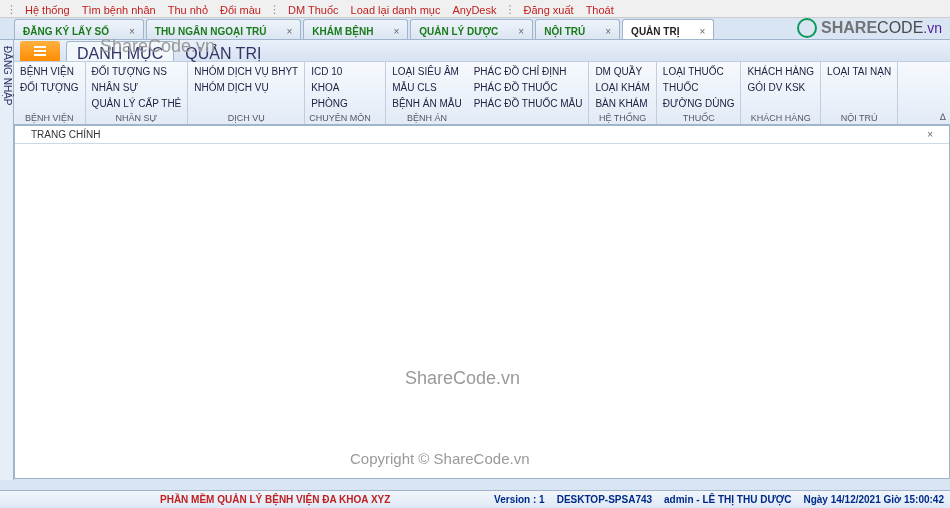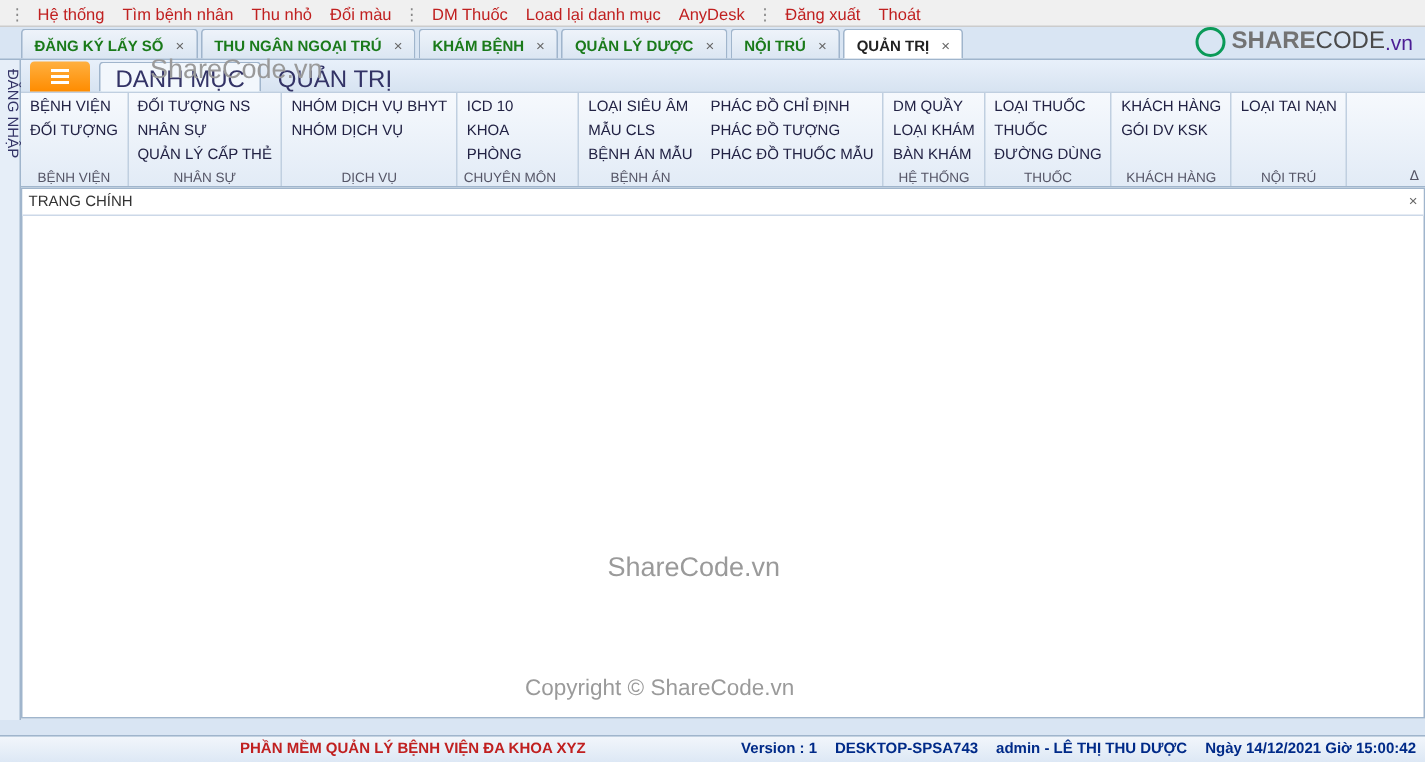--- a/index.html
+++ b/index.html
@@ -73,21 +73,21 @@
     padding: 3px 8px 0 8px;
     border: 1px solid #a0b5cc;
     border-bottom: none;
     background: linear-gradient(#f4f8fc,#e6eef8);
     margin-right: 2px;
     font-size: 10px;
     font-weight: bold;
     color: #1a7a1a;
     display: flex;
     align-items: center;
-    gap: 8px;
+    gap: 20px;
     border-radius: 3px 3px 0 0;
   }
   .doc-tab.inactive { color: #1a7a1a; background: linear-gradient(#eef3fa,#dbe6f2); }
   .doc-tab .x {
     color: #666;
     font-size: 10px;
     font-weight: normal;
     cursor: pointer;
   }
   .sidebar {
@@ -196,21 +196,21 @@
     position: relative;
   }
   .content-tab {
     position: absolute;
     left: 0; right: 0; top: 0;
     height: 18px;
     border-bottom: 1px solid #ccd8e8;
     display: flex;
     align-items: center;
     justify-content: space-between;
-    padding: 0 4px;
+    padding: 0 16px;
     font-size: 10px;
     background: #fff;
     color: #333;
   }
   .content-tab .x { cursor: pointer; color: #666; }
   .watermark {
     position: absolute;
     color: #9a9a9a;
     font-size: 18px;
     font-family: Arial, sans-serif;
@@ -351,21 +351,21 @@
       <div class="items">
         <div class="item">LOẠI SIÊU ÂM</div>
         <div class="item">MẪU CLS</div>
         <div class="item">BỆNH ÁN MẪU</div>
       </div>
       <div class="caption">BỆNH ÁN</div>
     </div>
     <div class="ribbon-group">
       <div class="items">
         <div class="item">PHÁC ĐỒ CHỈ ĐỊNH</div>
-        <div class="item">PHÁC ĐỒ TƯỢNG</div>
+        <div class="item">PHÁC ĐỒ THUỐC</div>
         <div class="item">PHÁC ĐỒ THUỐC MẪU</div>
       </div>
       <div class="caption">&nbsp;</div>
     </div>
 
     <div class="ribbon-group">
       <div class="items">
         <div class="item">DM QUẦY</div>
         <div class="item">LOẠI KHÁM</div>
         <div class="item">BÀN KHÁM</div>

